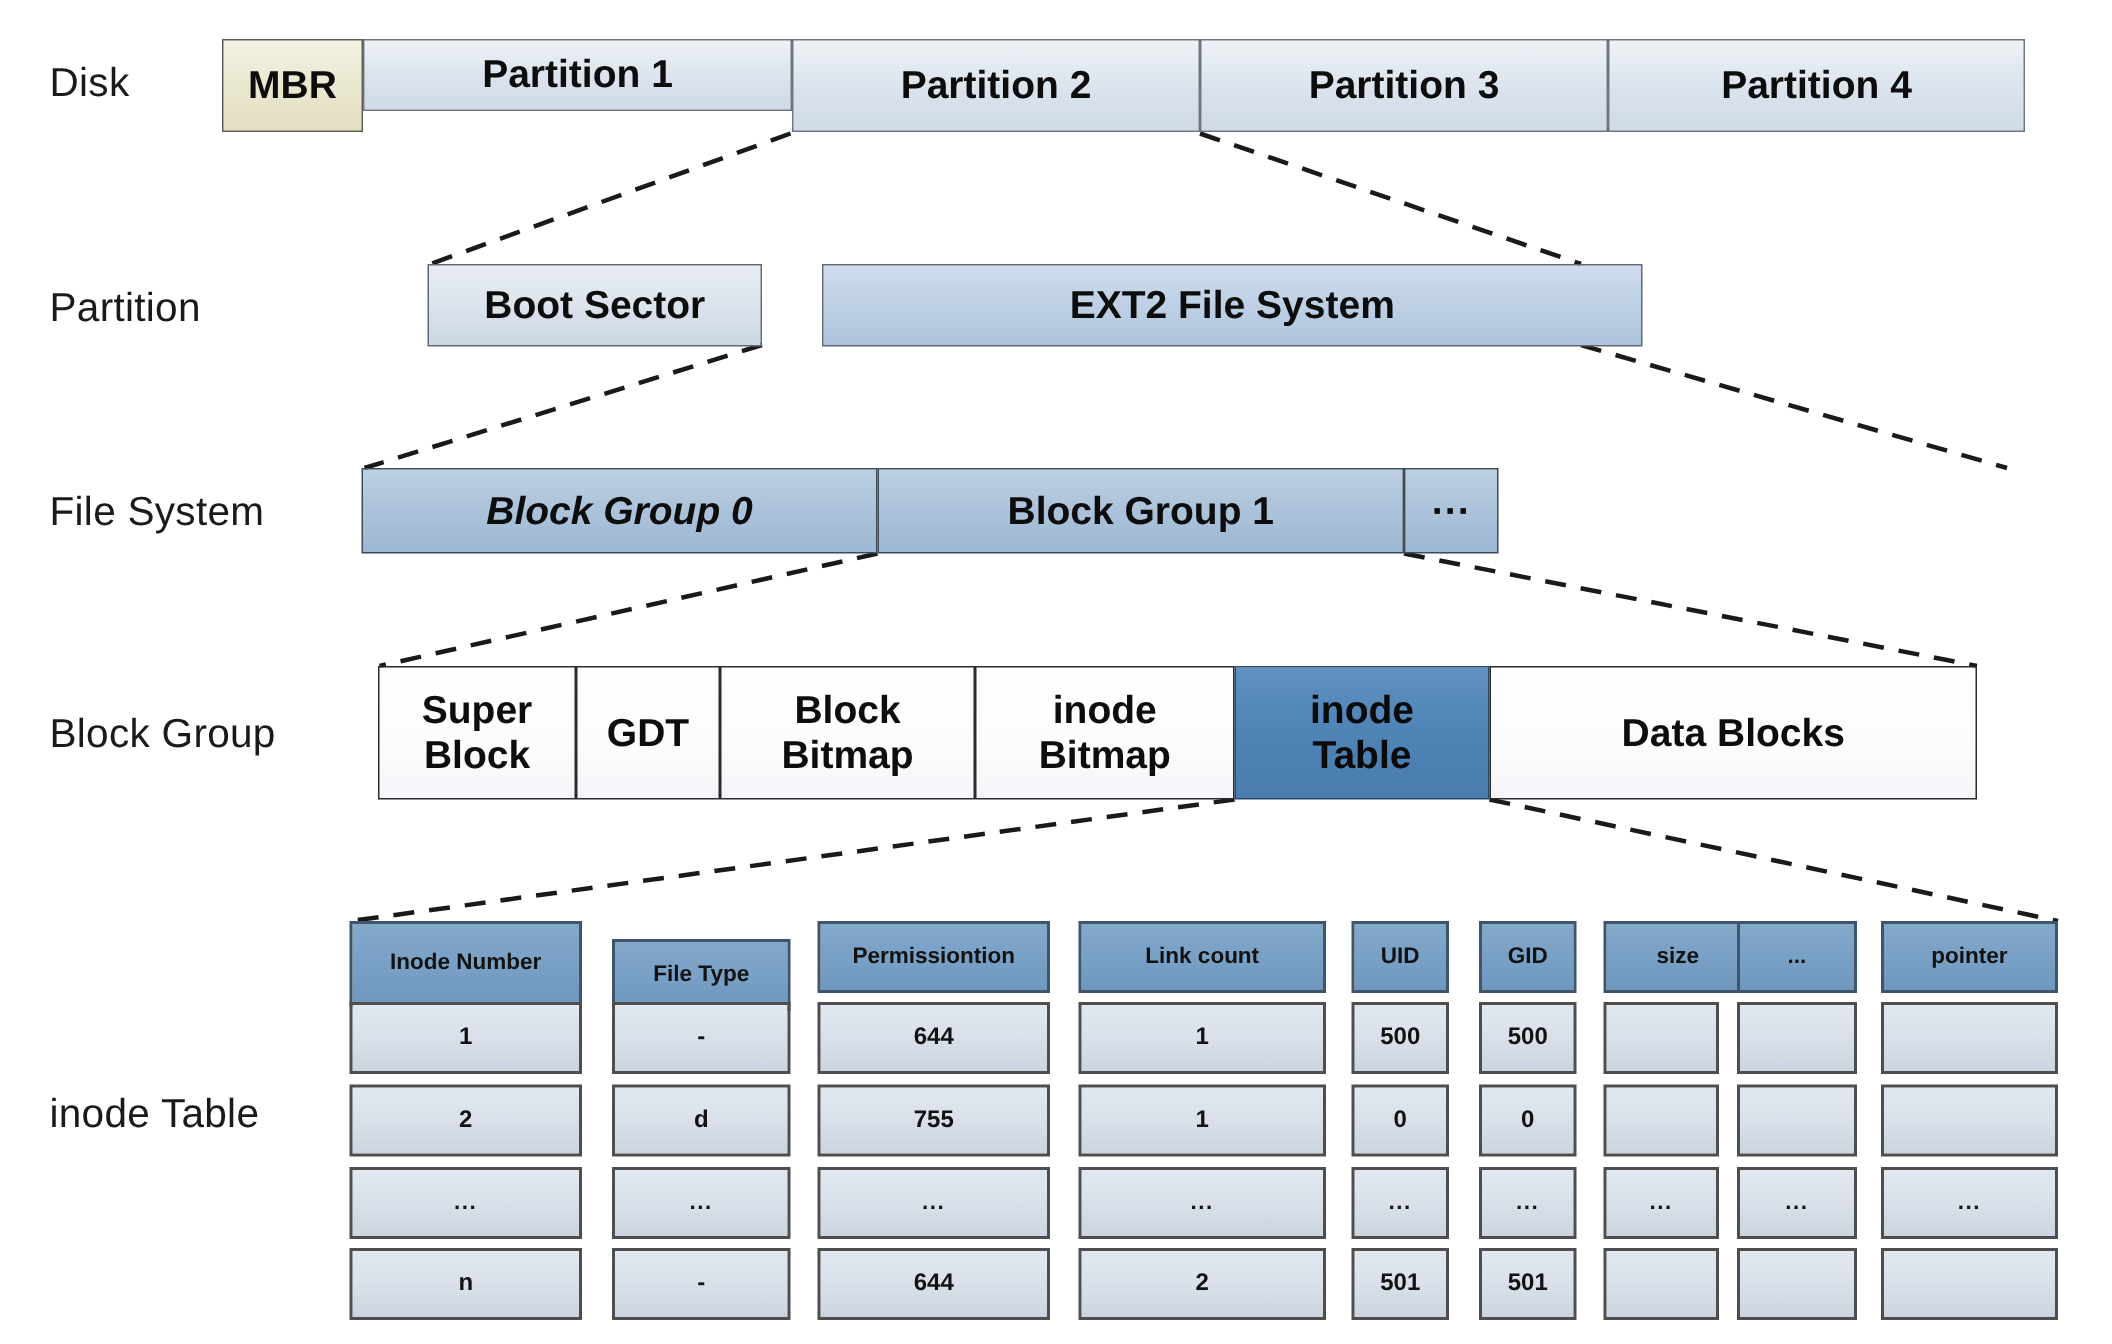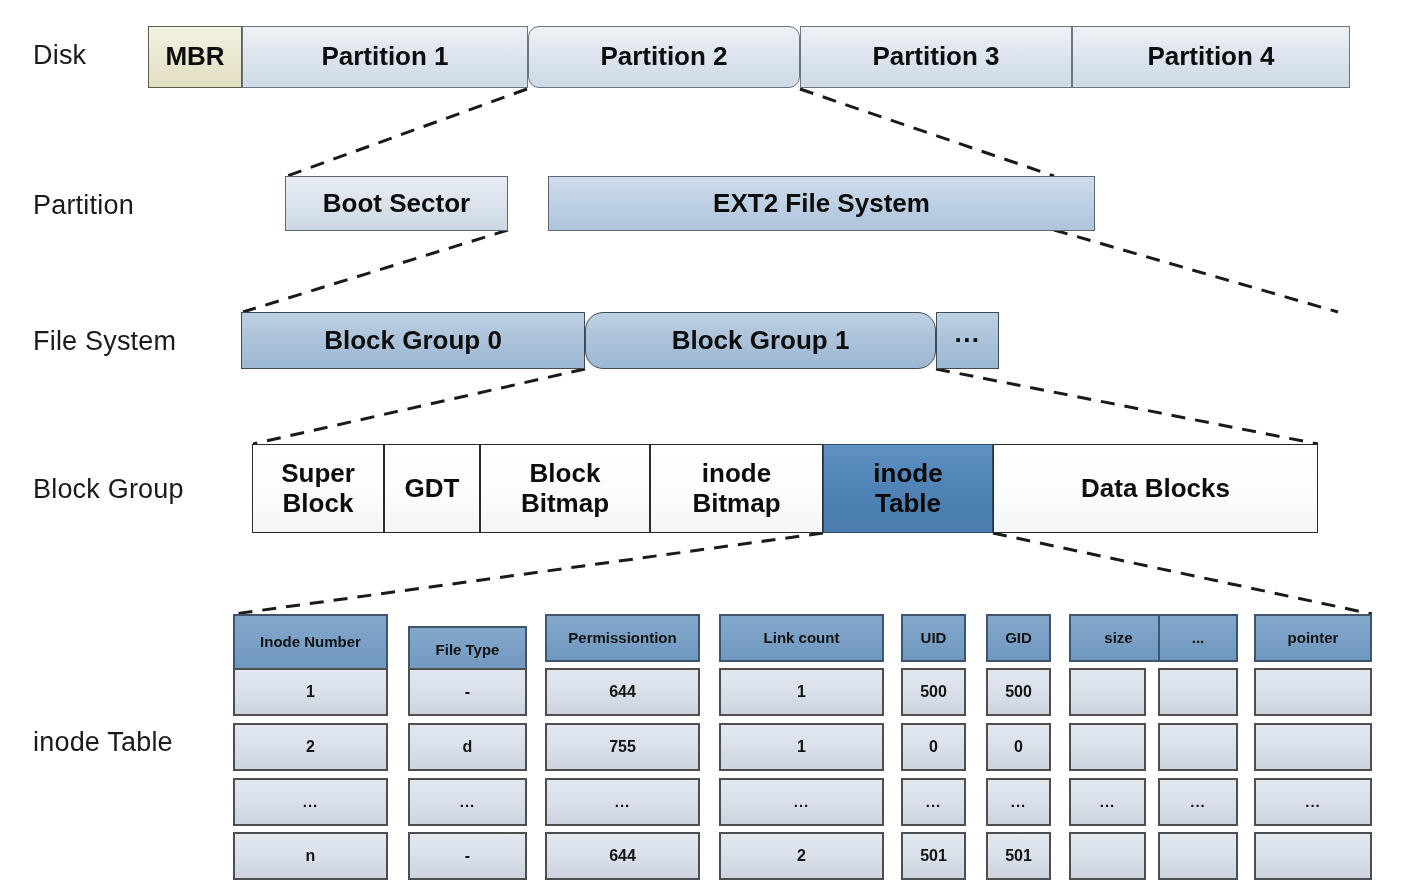--- a/index.html
+++ b/index.html
@@ -116,34 +116,34 @@
       <line x1="936" y1="369" x2="1318" y2="444"></line>
 
       <line x1="823" y1="533" x2="234" y2="614"></line>
       <line x1="993" y1="533" x2="1372" y2="614"></line>
     </g>
   </svg>
 
   <div class="row-label" style="left:33px; top:40px;text-align:center;">Disk</div>
 
   <div class="box disk-mbr" style="left:148px; top:26px; width:94px; height:62px;">MBR</div>
-  <div class="box disk-part" style="left:242px; top:26px; width:286px; height:62px;">Partition 1</div>
-  <div class="box disk-part" style="left:528px; top:26px; width:272px; height:62px;border-radius:11px;">Partition 2</div>
+  <div class="box disk-part" style="left:242px; top:26px; width:286px; height:48px;">Partition 1</div>
+  <div class="box disk-part" style="left:528px; top:26px; width:272px; height:62px;">Partition 2</div>
   <div class="box disk-part" style="left:800px; top:26px; width:272px; height:62px;">Partition 3</div>
   <div class="box disk-part" style="left:1072px; top:26px; width:278px; height:62px;">Partition 4</div>
 
   <div class="row-label" style="left:33px; top:190px;">Partition</div>
 
   <div class="box part-boot" style="left:285px; top:176px; width:223px; height:55px;">Boot Sector</div>
   <div class="box part-fs" style="left:508px; top:176px; width:547px; height:55px;margin-left:40px;">EXT2 File System</div>
 
   <div class="row-label" style="left:33px; top:326px;">File System</div>
 
-  <div class="box fs-bg" style="left:241px; top:312px; width:344px; height:57px;">Block Group 0</div>
-  <div class="box fs-bg" style="left:585px; top:312px; width:351px; height:57px;border-radius:18px;">Block Group 1</div>
+  <div class="box fs-bg" style="left:241px; top:312px; width:344px; height:57px;font-style:italic;">Block Group 0</div>
+  <div class="box fs-bg" style="left:585px; top:312px; width:351px; height:57px;">Block Group 1</div>
   <div class="box fs-bg" style="left:936px; top:312px; width:63px; height:57px;">···</div>
 
   <div class="row-label" style="left:33px; top:474px;">Block Group</div>
 
   <div class="box bg-white" style="left:252px; top:444px; width:132px; height:89px; white-space:pre-line;">Super
 Block</div>
   <div class="box bg-white" style="left:384px; top:444px; width:96px; height:89px;">GDT</div>
   <div class="box bg-white" style="left:480px; top:444px; width:170px; height:89px; white-space:pre-line;">Block
 Bitmap</div>
   <div class="box bg-white" style="left:650px; top:444px; width:173px; height:89px; white-space:pre-line;">inode

